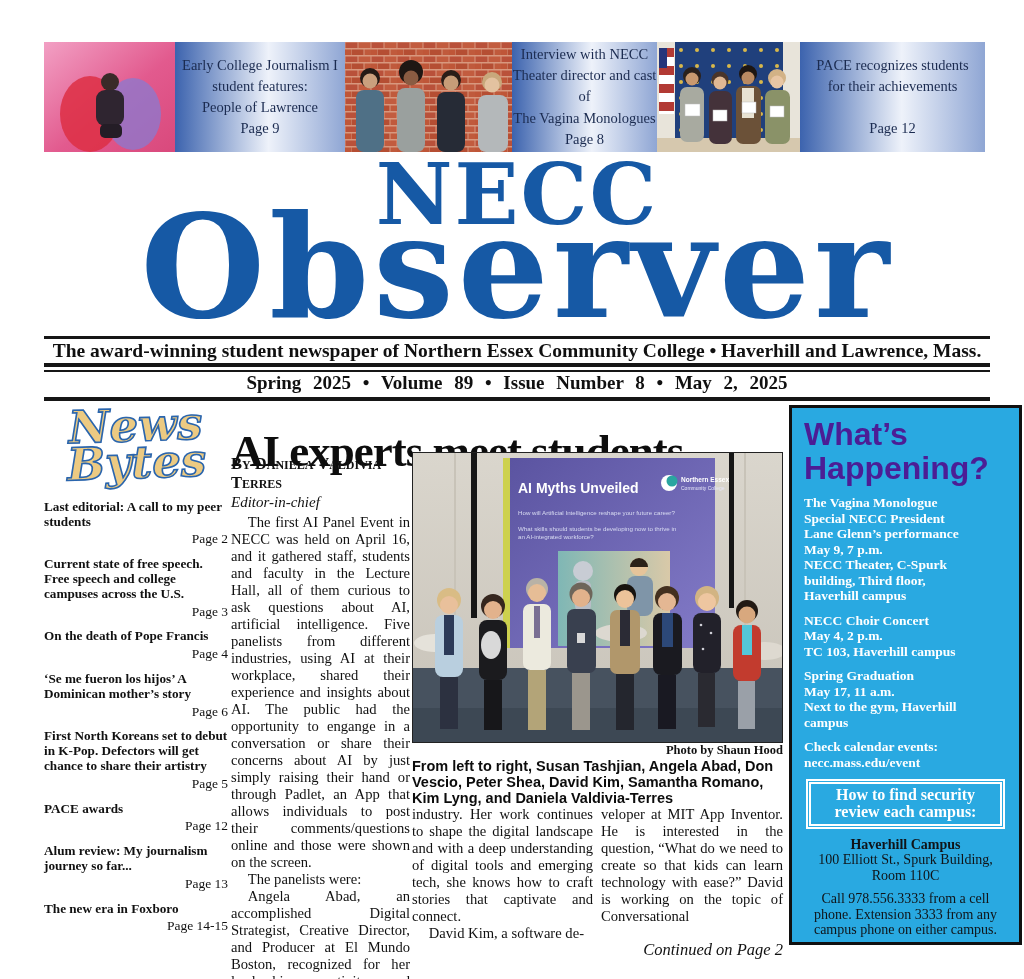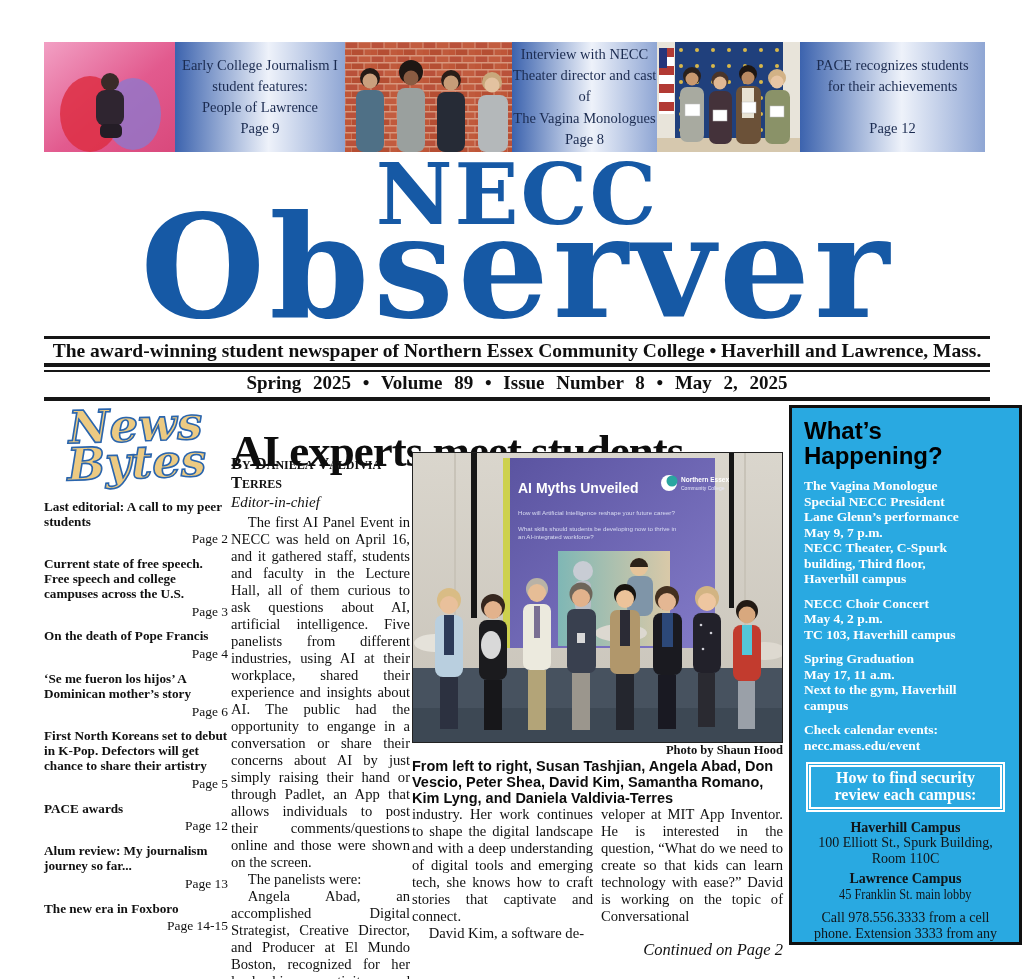--- a/index.html
+++ b/index.html
@@ -45,22 +45,22 @@
   .byrole{font-style:italic;font-size:15px;line-height:1.2;margin-bottom:3px;text-align:left;}
   .continued{margin-top:16px;text-align:right;font-style:italic;font-size:16.5px;}
   .photo-frame{position:absolute;left:412px;top:452px;width:369px;height:289px;border:1px solid #222;}
   .photo-credit{position:absolute;left:412px;top:744px;width:371px;text-align:right;
         font-weight:bold;font-size:12.5px;line-height:1.1;}
   .photo-caption{position:absolute;left:412px;top:758px;width:371px;
         font-family:"Liberation Sans",sans-serif;font-weight:bold;font-size:14.5px;line-height:1.12;color:#0c0c0c;}
   
   .sidebar{position:absolute;left:789px;top:405px;width:233px;height:540px;background:#29a9e1;
         border:3px solid #101010;box-sizing:border-box;padding:10px 12px;overflow:hidden;}
-  .sb-heading{font-family:"Liberation Sans",sans-serif;font-weight:bold;font-size:24px;
-        line-height:1.05;color:#000000;white-space:pre-line;margin-bottom:10px;}
+  .sb-heading{font-family:"Liberation Sans",sans-serif;font-weight:bold;font-size:32px;
+        line-height:1.05;color:#4c1d95;white-space:pre-line;margin-bottom:10px;}
   .sb-event{white-space:pre-line;color:#fff;font-weight:bold;font-size:13.5px;line-height:15.5px;
         margin-bottom:9px;}
   .sb-security{border:5px double #fff;color:#fff;font-weight:bold;font-size:16px;line-height:1.05;
         text-align:center;padding:3px 4px;margin:2px 2px 8px 2px;}
   .sb-campus{color:#101418;text-align:center;font-size:14px;line-height:15.5px;margin-bottom:5px;}
   .sb-campus .cname{font-weight:bold;}
   .sb-campus .condensed{display:inline-block;transform:scaleX(.88);transform-origin:center;}
   .sb-phone{color:#101418;text-align:center;font-size:14px;line-height:15.5px;margin-top:8px;}
 </style>
 </head>
@@ -363,20 +363,16 @@
 May 17, 11 a.m.
 Next to the gym, Haverhill
 campus</div>
     <div class="sb-event">Check calendar events:
 necc.mass.edu/event</div>
     <div class="sb-security">How to find security review each campus:</div>
     <div class="sb-campus">
       <div class="cname">Haverhill Campus</div>
       <div>100 Elliott St., Spurk Building, Room 110C</div>
     </div>
-    <div class="sb-campus">
-      <div class="cname">Lawrence Campus</div>
-      <div class="condensed">45 Franklin St. main lobby</div>
-    </div>
     <div class="sb-phone">Call 978.556.3333 from a cell phone. Extension 3333 from any campus phone on either campus.</div>
   </div>
 
 </div>
 
 </body></html>

